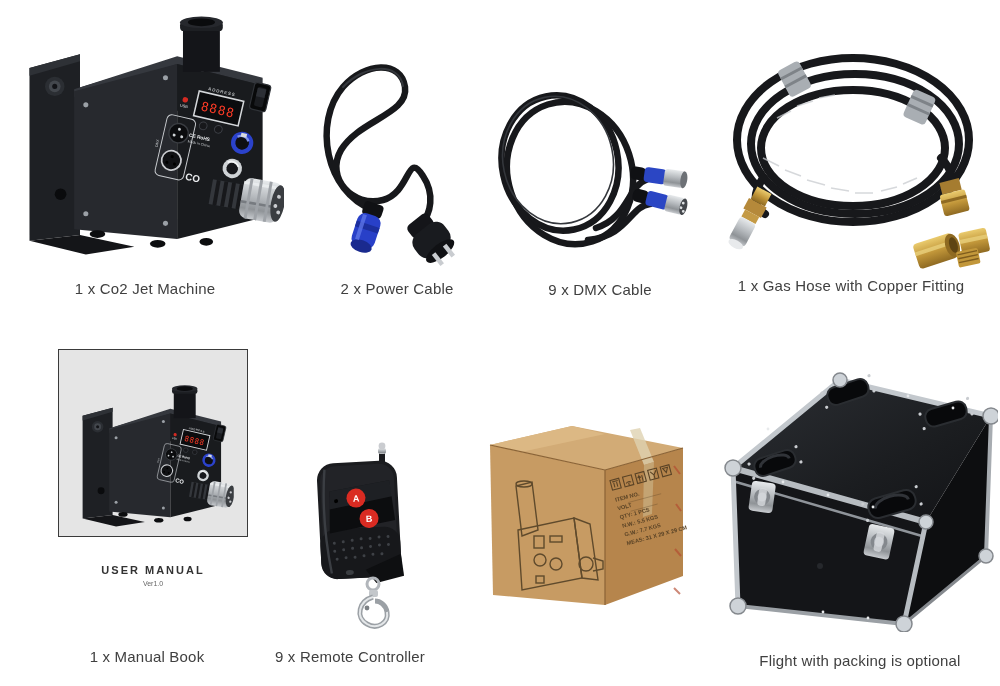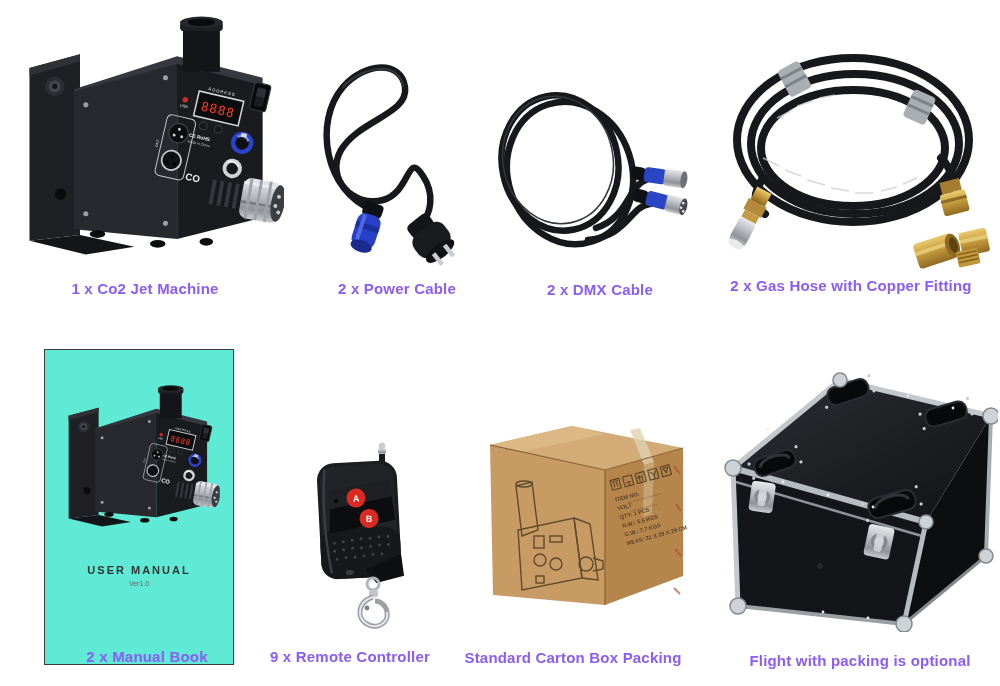--- a/index.html
+++ b/index.html
@@ -1,22 +1,22 @@
 <!DOCTYPE html>
 <html><head>
 <meta charset="utf-8">
 <style>
   html,body{margin:0;padding:0;background:#ffffff;}
   .canvas{position:relative;width:1000px;height:686px;background:#ffffff;overflow:hidden;
           font-family:"Liberation Sans",sans-serif;}
   .cell{position:absolute;}
   .caption{position:absolute;transform:translateX(-50%);white-space:nowrap;
-           font-size:15px;font-weight:700;color:#8b5cf6;letter-spacing:.2px;}
-  .manual-page{position:absolute;left:44px;top:349px;width:190px;height:316px;
-               background:#5eead4;border:1px solid #3a3a3a;box-sizing:border-box;}
+           font-size:15px;font-weight:400;color:#404040;letter-spacing:.2px;}
+  .manual-page{position:absolute;left:58px;top:349px;width:190px;height:188px;
+               background:#e5e5e5;border:1px solid #3a3a3a;box-sizing:border-box;}
   .manual-title{position:absolute;left:0;right:0;top:214px;text-align:center;
                 font-size:11px;font-weight:bold;letter-spacing:2px;color:#333;}
   .manual-ver{position:absolute;left:0;right:0;top:230px;text-align:center;
               font-size:7px;color:#666;}
   svg{display:block;}
   text{font-family:"Liberation Sans",sans-serif;}
   .seg{font-family:"DejaVu Sans Mono",monospace;}
 </style>
 </head>
 <body>
@@ -428,20 +428,19 @@
           <circle cx="245" cy="42" r="1.4"></circle>
         <circle cx="115" cy="246" r="1.4"></circle>
           <circle cx="160" cy="252" r="1.4"></circle>
       </g>
       <circle cx="112" cy="200" r="3" fill="#26282c"></circle>
     </svg>
   </div>
 
   <div class="caption" style="left:145px;top:280px">1 x Co2 Jet Machine</div>
   <div class="caption" style="left:397px;top:280px">2 x Power Cable</div>
-  <div class="caption" style="left:600px;top:281px">2 x DMX Cable</div>
-  <div class="caption" style="left:851px;top:277px">2 x Gas Hose with Copper Fitting</div>
-  <div class="caption" style="left:147px;top:648px">2 x Manual Book</div>
+  <div class="caption" style="left:600px;top:281px">9 x DMX Cable</div>
+  <div class="caption" style="left:851px;top:277px">1 x Gas Hose with Copper Fitting</div>
+  <div class="caption" style="left:147px;top:648px">1 x Manual Book</div>
   <div class="caption" style="left:350px;top:648px">9 x Remote Controller</div>
-  <div class="caption" style="left:573px;top:649px">Standard Carton Box Packing</div>
   <div class="caption" style="left:860px;top:652px">Flight with packing is optional</div>
 
 </div>
 
 </body></html>

